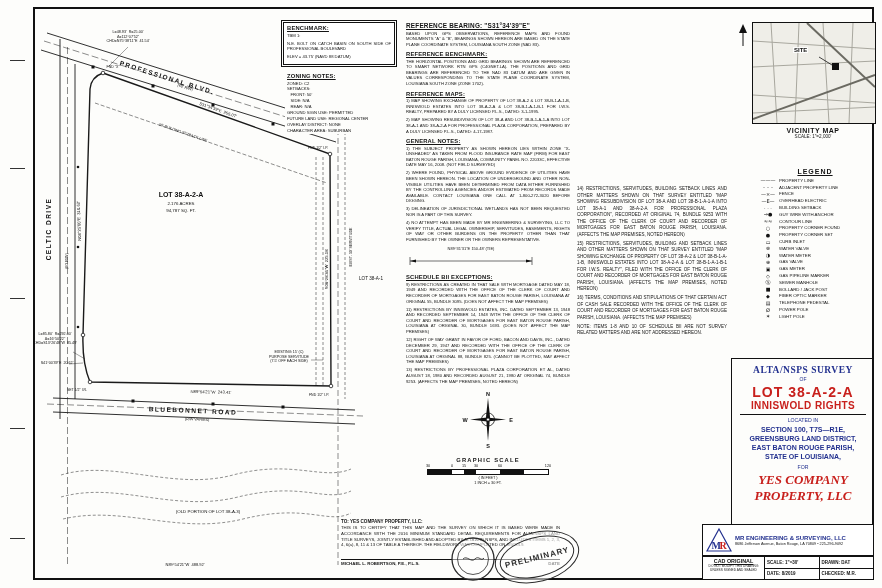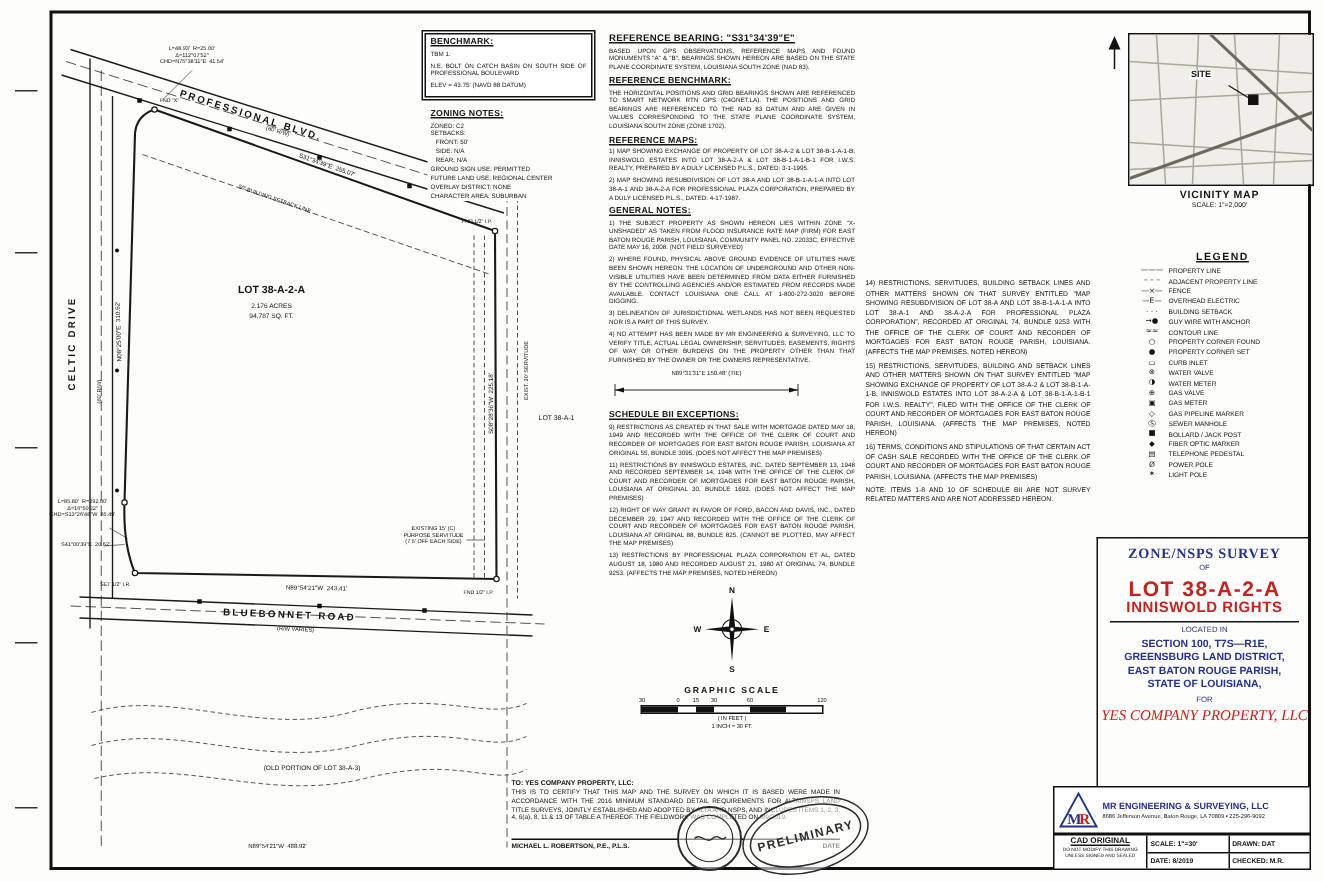--- a/index.html
+++ b/index.html
@@ -65,21 +65,21 @@
   #title-block{position:absolute;left:731px;top:358px;width:143px;height:166px;border-left:1px solid #111;border-top:1px solid #111;
                box-sizing:border-box;text-align:center;padding-top:6px;}
   .tb-alta{font-family:"Liberation Serif",serif;font-size:9.5px;font-weight:700;color:#23318f;letter-spacing:.5px;}
   .tb-of{font-size:5px;color:#23318f;margin:1px 0;}
   .tb-lot{font-size:14px;font-weight:700;color:#c8201c;letter-spacing:1px;margin-top:2px;}
   .tb-sub{font-size:10px;font-weight:700;color:#c8201c;letter-spacing:.4px;margin-bottom:3px;}
   .tb-rule{border-top:1px solid #111;margin:2px 8px;}
   .tb-locin{font-size:5.2px;color:#23318f;margin:2px 0;}
   .tb-loc div{font-size:7px;font-weight:700;color:#23318f;line-height:1.3;}
   .tb-for{font-size:5.2px;color:#23318f;margin:3px 0 2px 0;}
-  .tb-client{font-family:"Liberation Serif",serif;font-style:italic;font-weight:400;font-size:10px;color:#c8201c;}
+  .tb-client{font-family:"Liberation Serif",serif;font-style:italic;font-weight:700;font-size:13px;color:#c8201c;}
 
   
   #firm{position:absolute;left:702px;top:524px;width:172px;height:32px;border:1px solid #111;box-sizing:border-box;
         display:flex;align-items:center;background:#fff;}
   .firm-text{margin-left:3px;}
   .firm-name{font-size:6px;font-weight:700;color:#23318f;}
   .firm-addr{font-size:3.8px;margin-top:1px;}
   #cad-strip{position:absolute;left:702px;top:556px;width:172px;height:24px;border:1px solid #111;box-sizing:border-box;display:flex;background:#fff;}
   .cad-cell{width:62px;border-right:1px solid #111;box-sizing:border-box;text-align:center;padding-top:1px;}
   .cad-main{font-size:5.4px;font-weight:700;text-decoration:underline;}
@@ -430,21 +430,21 @@
           <span class="lg-l">POWER POLE</span>
         </div>
         <div class="lg-row">
           <span class="lg-g">✶</span>
           <span class="lg-l">LIGHT POLE</span>
         </div>
       </div>
   </div>
 
   <div id="title-block">
-    <div class="tb-alta">ZONE/NSPS SURVEY</div>
+    <div class="tb-alta">ALTA/NSPS SURVEY</div>
     <div class="tb-of">OF</div>
     <div class="tb-lot">LOT 38-A-2-A</div>
     <div class="tb-sub">INNISWOLD RIGHTS</div>
     <div class="tb-rule"></div>
     <div class="tb-locin">LOCATED IN</div>
     <div class="tb-loc">
         <div>SECTION 100, T7S—R1E,</div>
         <div>GREENSBURG LAND DISTRICT,</div>
         <div>EAST BATON ROUGE PARISH,</div>
         <div>STATE OF LOUISIANA,</div>

